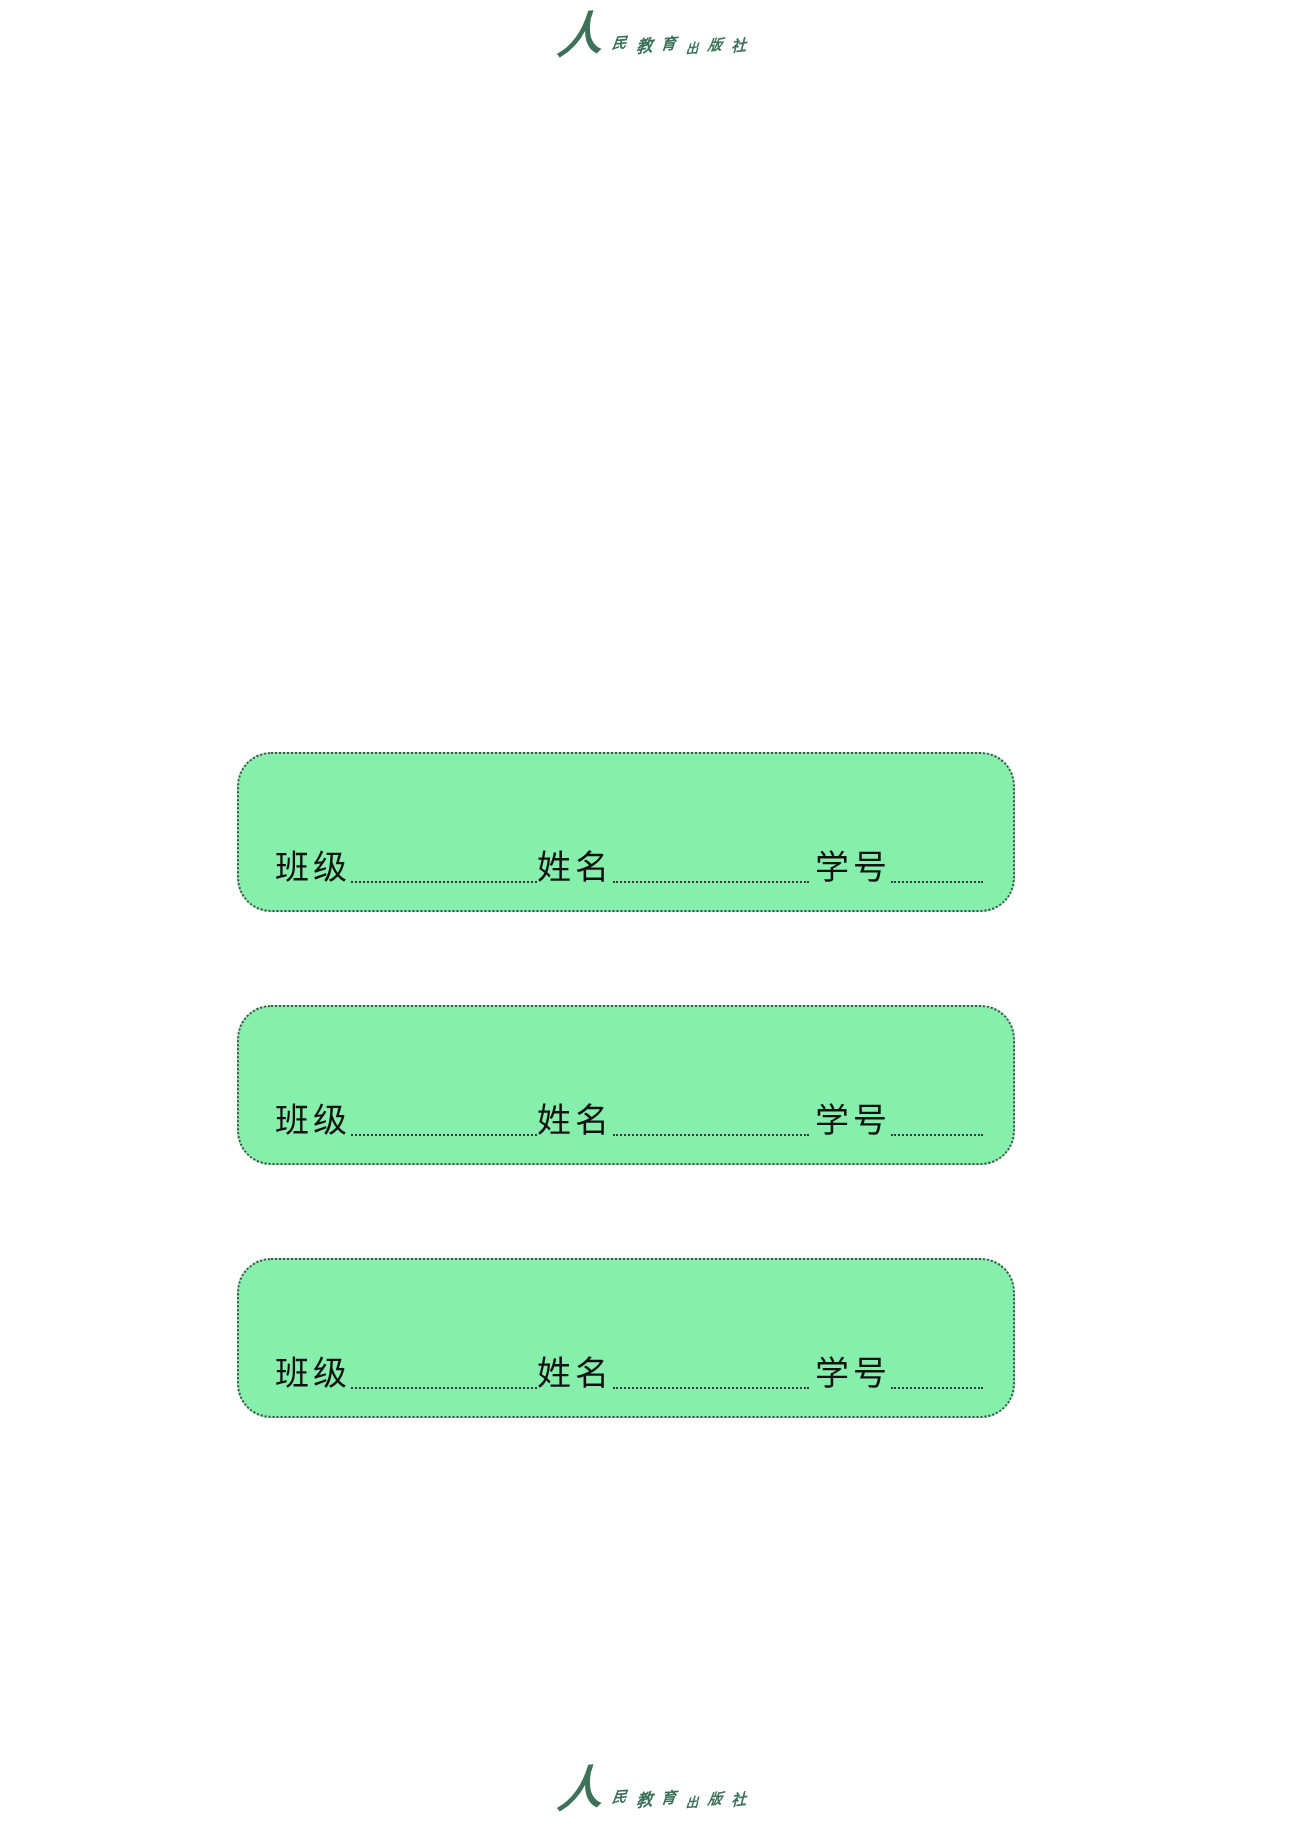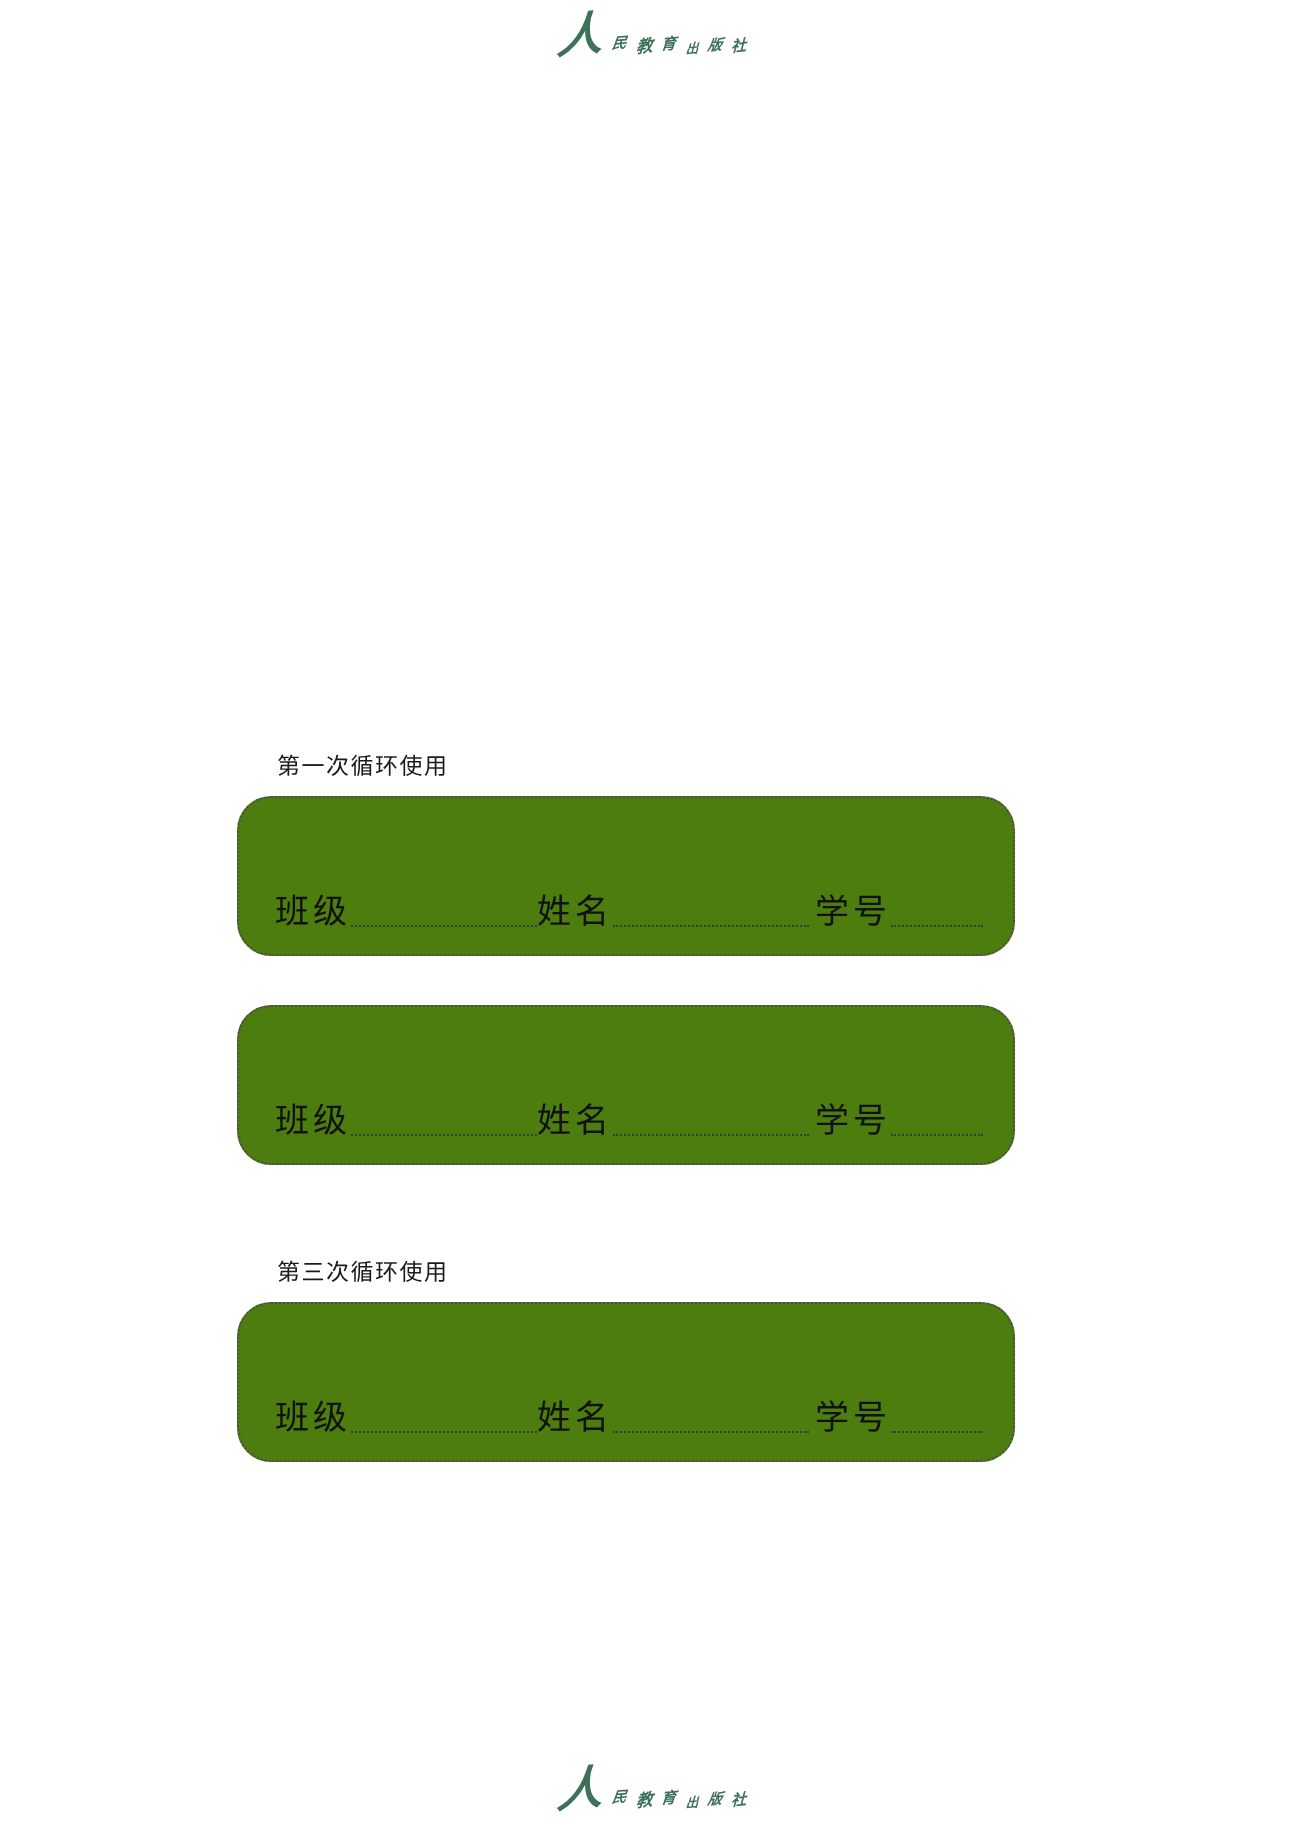--- a/index.html
+++ b/index.html
@@ -89,21 +89,21 @@
     margin-bottom: 14px;
     white-space: nowrap;
   }
 
   .record-box {
     position: relative;
     box-sizing: border-box;
     height: 160px;
     border: 2px dotted #4a4a4a;
     border-radius: 34px;
-    background: #4d7c0f;
+    background: #86efac;
     text-decoration: underline;
   }
 
   .record-row {
     position: absolute;
     left: 0;
     right: 0;
     bottom: 22px;
     display: flex;
     align-items: flex-end;
@@ -151,21 +151,20 @@
     <span class="glyph g1">人</span>
     <span class="glyph g2">民</span>
     <span class="glyph g3">教</span>
     <span class="glyph g4">育</span>
     <span class="glyph g5">出</span>
     <span class="glyph g6">版</span>
     <span class="glyph g7">社</span>
   </div>
 
   <div class="section" style="top:752px;">
-    <div class="section-label">第一次循环使用</div>
     <div class="record-box">
       <div class="record-row">
         <span class="field field-class">
           <span class="field-label">班级</span>
           <span class="field-rule"></span>
         </span>
         <span class="field field-name">
           <span class="field-label">姓名</span>
           <span class="field-rule"></span>
         </span>
@@ -190,21 +189,20 @@
         </span>
         <span class="field field-id">
           <span class="field-label">学号</span>
           <span class="field-rule"></span>
         </span>
       </div>
     </div>
   </div>
 
   <div class="section" style="top:1258px;">
-    <div class="section-label">第三次循环使用</div>
     <div class="record-box">
       <div class="record-row">
         <span class="field field-class">
           <span class="field-label">班级</span>
           <span class="field-rule"></span>
         </span>
         <span class="field field-name">
           <span class="field-label">姓名</span>
           <span class="field-rule"></span>
         </span>

